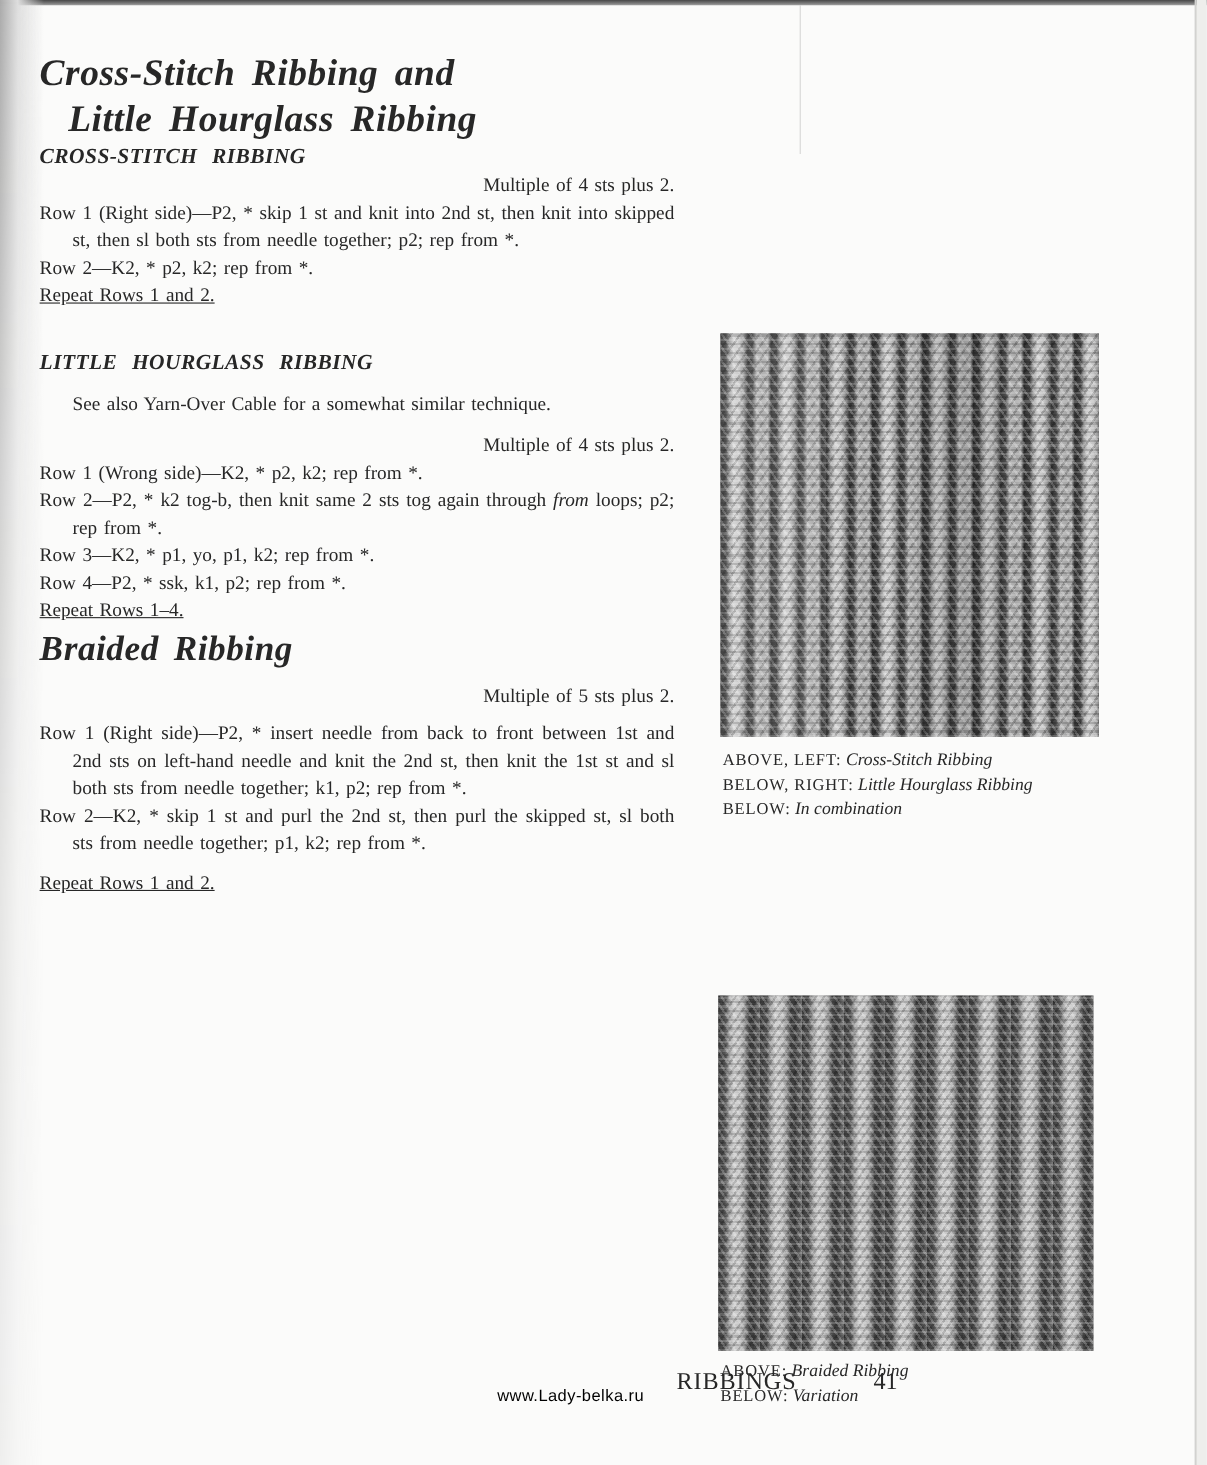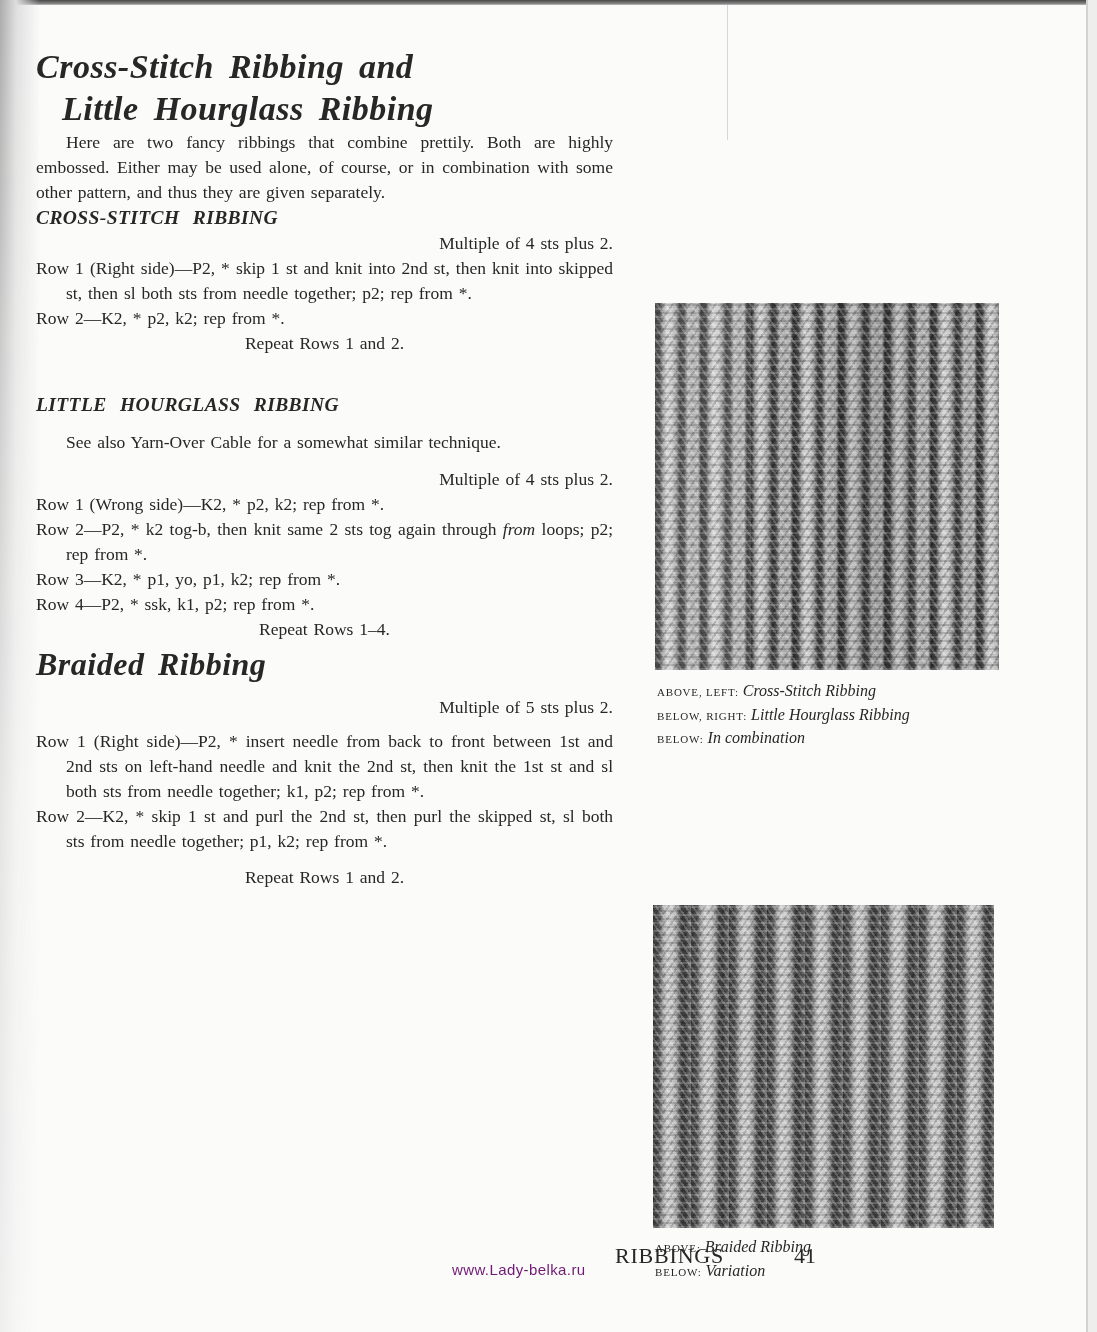--- a/index.html
+++ b/index.html
@@ -35,21 +35,21 @@
 
   .sec-head{margin-top:44px;font-size:19.5px;line-height:26px;font-weight:bold;font-style:italic;
     letter-spacing:.4px;word-spacing:8px;}
   .sec-head.second{margin-top:36px;}
   .sec-intro{margin-top:16px;text-indent:30px;text-align:justify;}
   .sec-intro.oneline{margin-top:12px;}
   .multiple{margin-top:13px;text-align:right;}
   .multiple.tight{margin-top:12px;}
   .rows{margin-top:10px;}
   .row-line{padding-left:30px;text-indent:-30px;text-align:justify;}
-  .repeat{margin-top:12px;text-align:center;}
+  .repeat{margin-top:12px;text-decoration:underline;}
 
   .braided-title{margin-top:94px;font-size:32px;line-height:44px;font-weight:bold;font-style:italic;
     letter-spacing:.5px;word-spacing:5px;}
   .multiple.b{margin-top:9px;}
   .rows.b{margin-top:9px;}
   .repeat.b{margin-top:11px;}
 
   
   .photo{position:absolute;}
   .photo-1{
@@ -76,27 +76,27 @@
       repeating-linear-gradient(90deg,
         #3d3d3d 0px,#555 6px,#a2a2a2 10px,
         #cdcdcd 14px,#c2c2c2 20px,#9a9a9a 24px,
         #474747 28px,#3d3d3d 32px,#7a7a7a 38px);
   }
 
   
   .caption{position:absolute;font-size:16px;line-height:21.5px;}
   .caption-1{left:657px;top:680px;width:340px;}
   .caption-2{left:655px;top:1236px;width:340px;}
-  .cap-label{font-size:11px;letter-spacing:.8px;}
+  .cap-label{font-size:15px;letter-spacing:.8px;}
   .cap-text{font-style:italic;}
 
   
   .watermark{position:absolute;left:452px;top:1261px;
     font-family:"Liberation Sans","DejaVu Sans",sans-serif;
-    font-size:15px;color:#701a75;letter-spacing:.4px;}
+    font-size:15px;color:#000000;letter-spacing:.4px;}
   .footer{position:absolute;left:615px;top:1243px;font-weight:normal;font-size:22px;letter-spacing:.8px;}
   .footer .pageno{margin-left:70px;letter-spacing:0;}
 </style>
 </head>
 <body>
 
 <div class="page">
 
   <div class="scan-top"></div>
   <div class="scan-left"></div>
@@ -104,21 +104,20 @@
   <div class="scan-right-strip"></div>
   <div class="scan-fold"></div>
 
   <div class="col-left">
 
     <div class="book-title">
       <div class="t1">Cross-Stitch Ribbing and</div>
       <div class="t2">Little Hourglass Ribbing</div>
     </div>
 
-    <p class="intro">Here are two fancy ribbings that combine prettily. Both are highly embossed. Either may be used alone, of course, or in combination with some other pattern, and thus they are given separately.</p>
 
     <div class="sec-head">CROSS-STITCH RIBBING</div>
     <p class="multiple">Multiple of 4 sts plus 2.</p>
     <div class="rows">
       <div class="row-line"><span>Row 1 (Right side)—P2, * skip 1 st and knit into 2nd st, then knit into skipped st, then sl both sts from needle together; p2; rep from *.</span><em></em><span></span></div>
       <div class="row-line"><span>Row 2—K2, * p2, k2; rep from *.</span><em></em><span></span></div>
     </div>
     <p class="repeat">Repeat Rows 1 and 2.</p>
 
     <div class="sec-head second">LITTLE HOURGLASS RIBBING</div>

